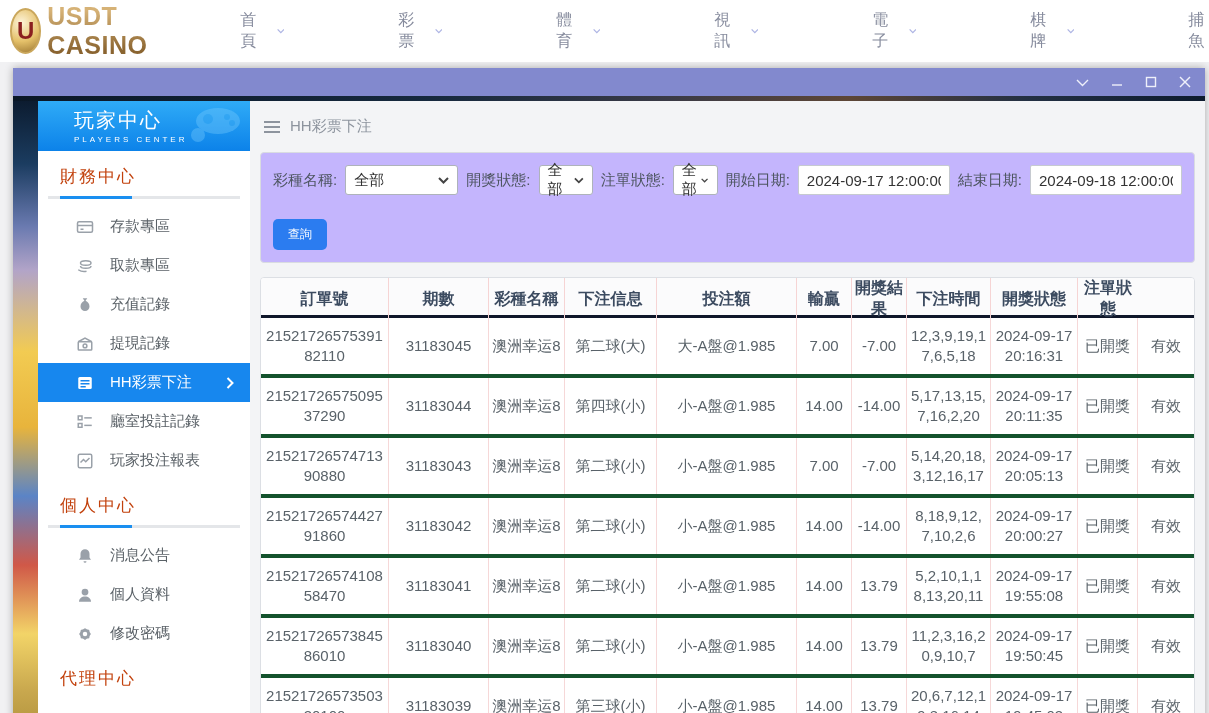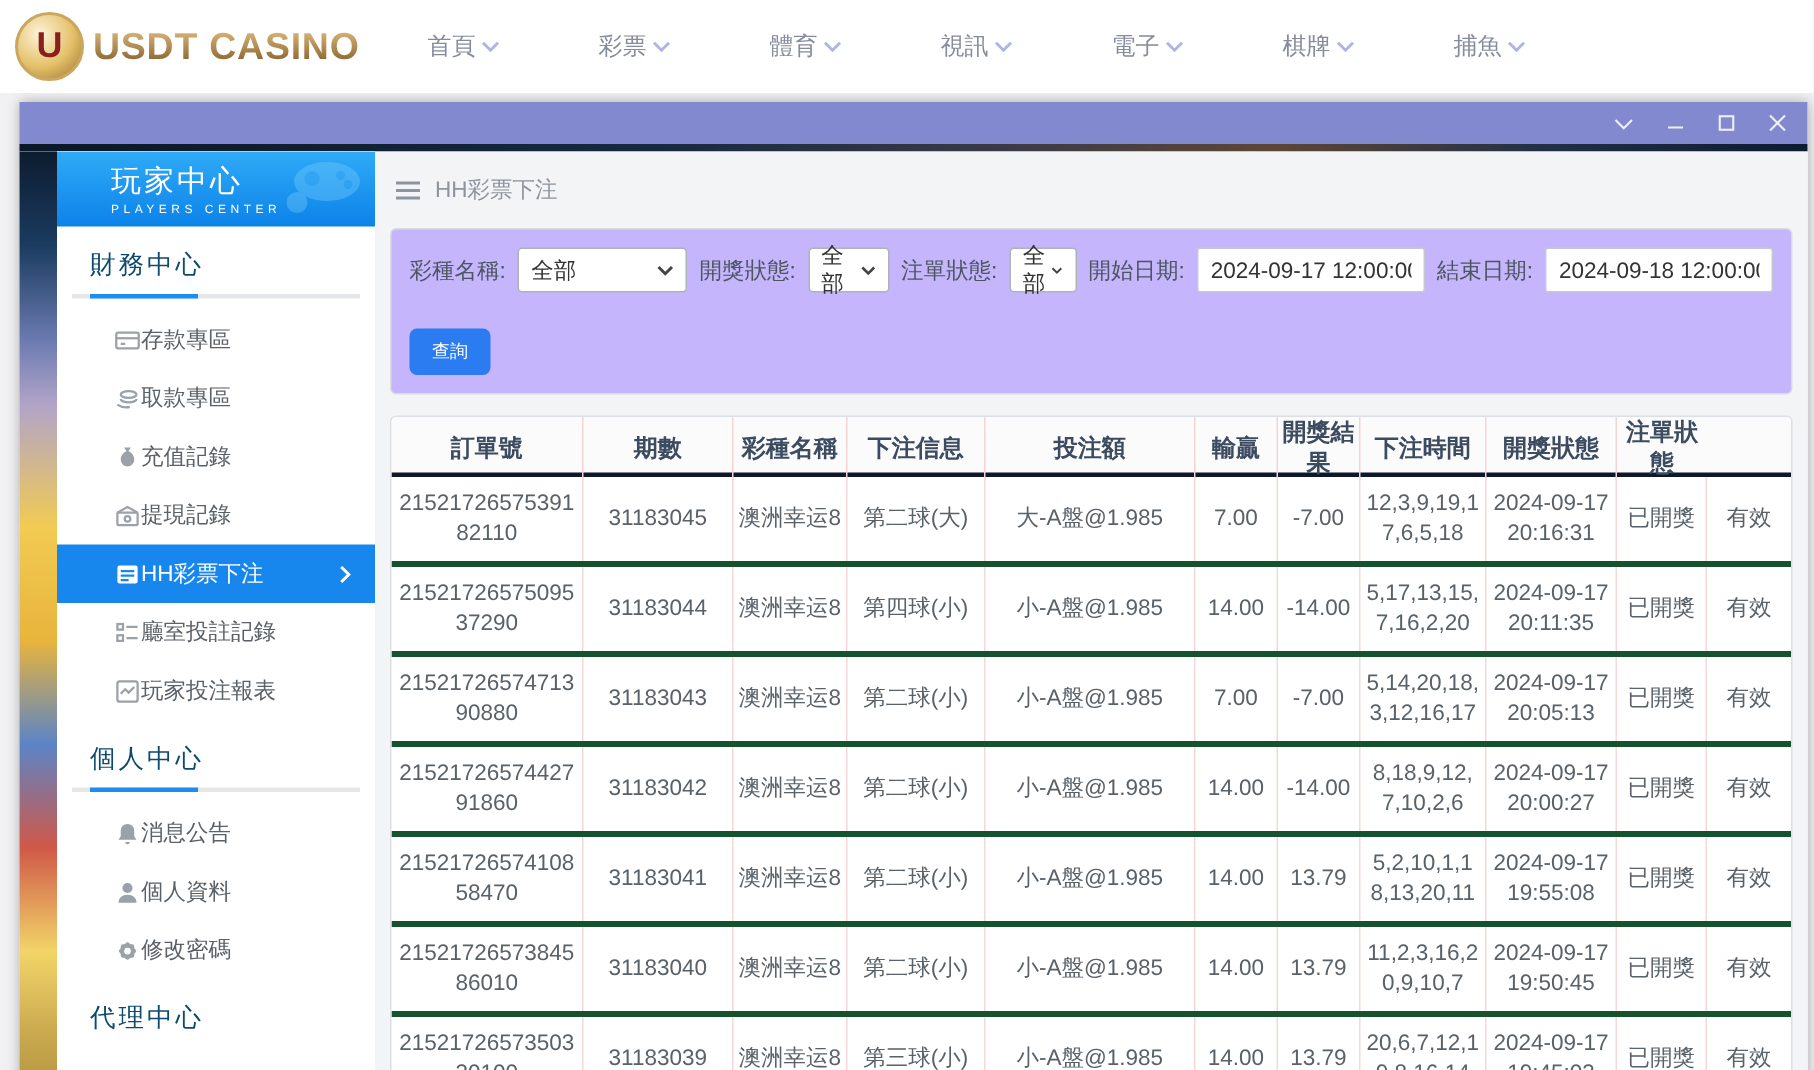--- a/index.html
+++ b/index.html
@@ -10,21 +10,21 @@
   .topnav { height:62px; background:#fff; display:flex; align-items:center; position:relative; z-index:1; }
   .logo { display:flex; align-items:center; gap:6px; margin-left:10px; width:245px; }
   .logo-circle { width:46px; height:46px; border-radius:50%;
     background:radial-gradient(circle at 35% 30%, #fdf3d8, #e4c069 55%, #9a742f);
     border:2px solid #caa75c; display:flex; align-items:center; justify-content:center;
     color:#8a1f1f; font-weight:bold; font-size:24px; }
   .logo-text { font-size:25px; font-weight:800; letter-spacing:.5px;
     background:linear-gradient(180deg,#d6b276 15%,#8a6430 85%);
     -webkit-background-clip:text; background-clip:text; color:transparent; }
   .menu { display:flex; gap:66px; margin-left:30px; }
-  .menu-item { display:flex; align-items:center; gap:4px; color:#868b9d; font-size:16px; cursor:pointer; }
+  .menu-item { display:flex; align-items:center; gap:16px; color:#868b9d; font-size:16px; cursor:pointer;margin-left:48px; }
   .menu-item svg { stroke:#aeb5e4; }
 
   
   .window { position:absolute; left:13px; top:68px; width:1192px; height:660px;
     box-shadow:0 0 8px rgba(0,0,0,.3); }
   .titlebar { height:28px; background:#8289ce; display:flex; align-items:center;
     justify-content:flex-end; gap:22px; padding-right:14px; }
   .tb-btn { display:flex; align-items:center; cursor:pointer; }
   .tb-btn svg { stroke:#eef0fa; }
   .win-topstrip { height:5px;
@@ -34,24 +34,24 @@
     background:linear-gradient(180deg,#0c1c30 0%,#1b3c60 10%,#6a7ab0 20%,#b2a4c8 27%,
       #f2cb52 40%,#e8b43c 52%,#5b84c6 63%,#d05848 74%,#f2d468 85%,#c9a84e 94%,#b3953f 100%); }
 
   
   .sidebar { width:212px; flex:none; background:#fff; overflow:hidden; }
   .side-header { height:50px; position:relative; overflow:hidden;
     background:linear-gradient(180deg,#2fabf7,#0c82e9); color:#fff; padding:6px 0 0 36px; }
   .side-header .t1 { font-size:20px; letter-spacing:2px; }
   .side-header .t2 { font-size:8px; letter-spacing:3px; margin-top:1px; }
   .pad-art { position:absolute; right:8px; top:4px; opacity:.35; }
-  .section-title { color:#0c4a6e; font-size:17px; letter-spacing:2px; padding:14px 0 8px 22px; }
+  .section-title { color:#c2410c; font-size:17px; letter-spacing:2px; padding:14px 0 8px 22px; }
   .section-rule { height:3px; margin:0 10px 8px 10px; background:#e4e6e9; position:relative; }
   .section-rule::after { content:""; position:absolute; left:12px; top:0; width:72px; height:3px; background:#1a8ff0; }
-  .side-item { height:39px; display:flex; align-items:center; padding-left:38px;
+  .side-item { height:39px; display:flex; align-items:center; gap:16px; padding-left:38px;
     color:#5a6167; font-size:15px; cursor:pointer; position:relative; }
   .side-item .sicon { width:18px; height:18px; color:#9aa1a9; display:flex; align-items:center; justify-content:center; }
   .side-item.active { background:#1787ee; color:#fff; }
   .side-item.active .sicon { color:#fff; }
   .side-item .chev-right { position:absolute; right:16px; display:flex; }
 
   
   .main { flex:1; overflow:hidden; }
   .breadcrumb { display:flex; align-items:center; gap:10px; padding:16px 0 12px 14px;
     color:#8d949e; font-size:15px; }

